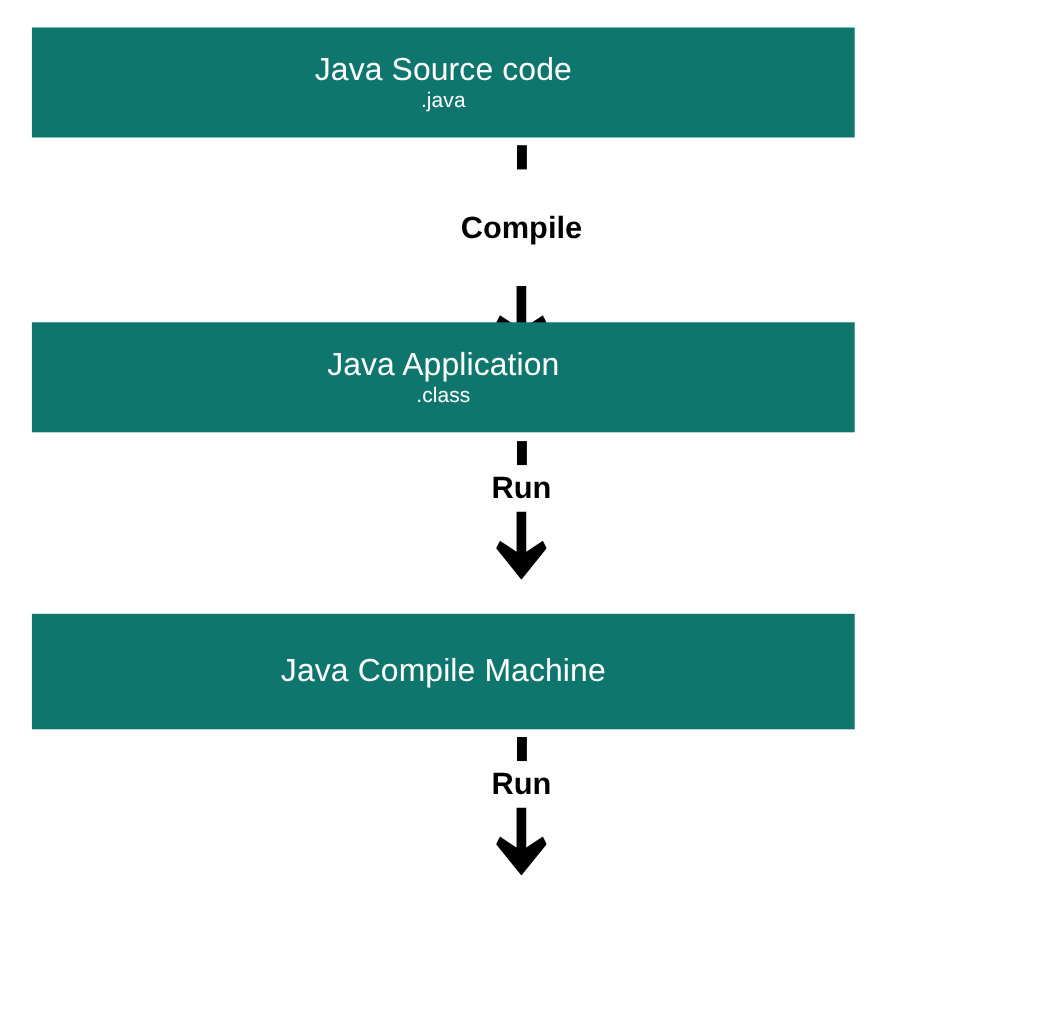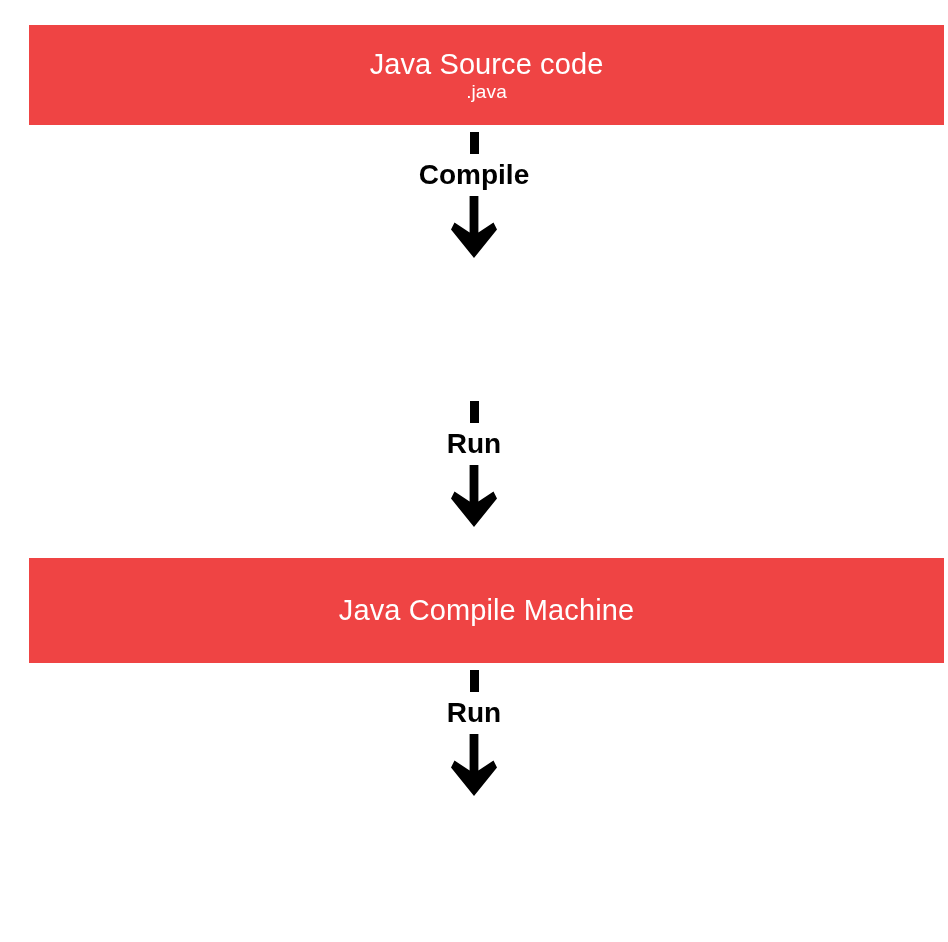--- a/index.html
+++ b/index.html
@@ -18,22 +18,22 @@
     position: relative;
     width: 948px;
     height: 942px;
     background: #ffffff;
   }
 
   
   .stage-box {
     position: absolute;
     left: 29px;
-    width: 915px;
-    background: #ef4444;
+    width: 748px;
+    background: #0f766e;
     color: #ffffff;
     display: flex;
     flex-direction: column;
     align-items: center;
     justify-content: center;
     text-align: center;
     line-height: 1.18;
   }
   .stage-line {
     display: block;
@@ -54,21 +54,21 @@
 
   
   .connector {
     position: absolute;
     left: 0;
     width: 948px;
     display: flex;
     flex-direction: column;
     align-items: center;
   }
-  #conn-compile { top: 132px; height: 152px; }
+  #conn-compile { top: 132px; height: 152px; gap: 32px; }
   #conn-run-1   { top: 401px; height: 148px; }
   #conn-run-2   { top: 670px; height: 148px; }
 
   .conn-stub {
     width: 9px;
     height: 22px;
     background: #000000;
     flex: none;
   }
   .conn-label {
@@ -98,20 +98,24 @@
   </div>
 
   <div class="connector" id="conn-compile">
     <div class="conn-stub"></div>
     <div class="conn-label">Compile</div>
     <svg class="conn-arrow" width="46" height="62" viewBox="0 0 46 62">
       <path d="M18.6 0 H27.4 V36.5 L42.5 26.5 L46 33.5 L23 62 L0 33.5 L3.5 26.5 L18.6 36.5 Z" fill="#000000"></path>
     </svg>
   </div>
 
+  <div class="stage-box" id="box-application">
+    <span class="stage-line">Java Application</span>
+    <span class="stage-line sub">.class</span>
+  </div>
 
   <div class="connector" id="conn-run-1">
     <div class="conn-stub"></div>
     <div class="conn-label">Run</div>
     <svg class="conn-arrow" width="46" height="62" viewBox="0 0 46 62">
       <path d="M18.6 0 H27.4 V36.5 L42.5 26.5 L46 33.5 L23 62 L0 33.5 L3.5 26.5 L18.6 36.5 Z" fill="#000000"></path>
     </svg>
   </div>
 
   <div class="stage-box" id="box-jvm">

